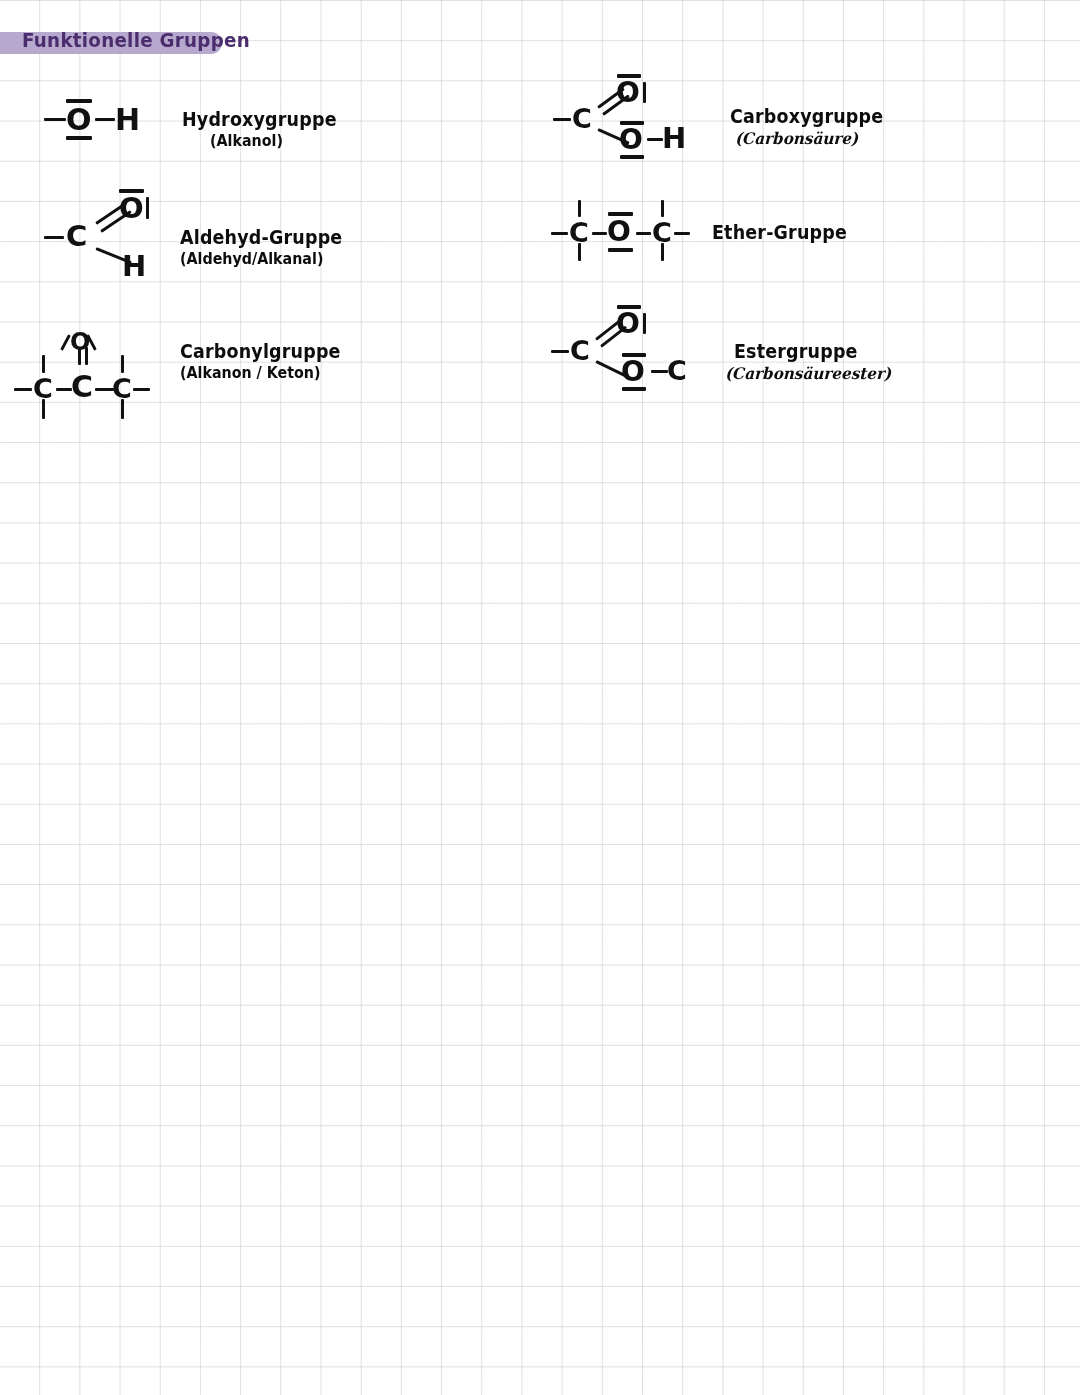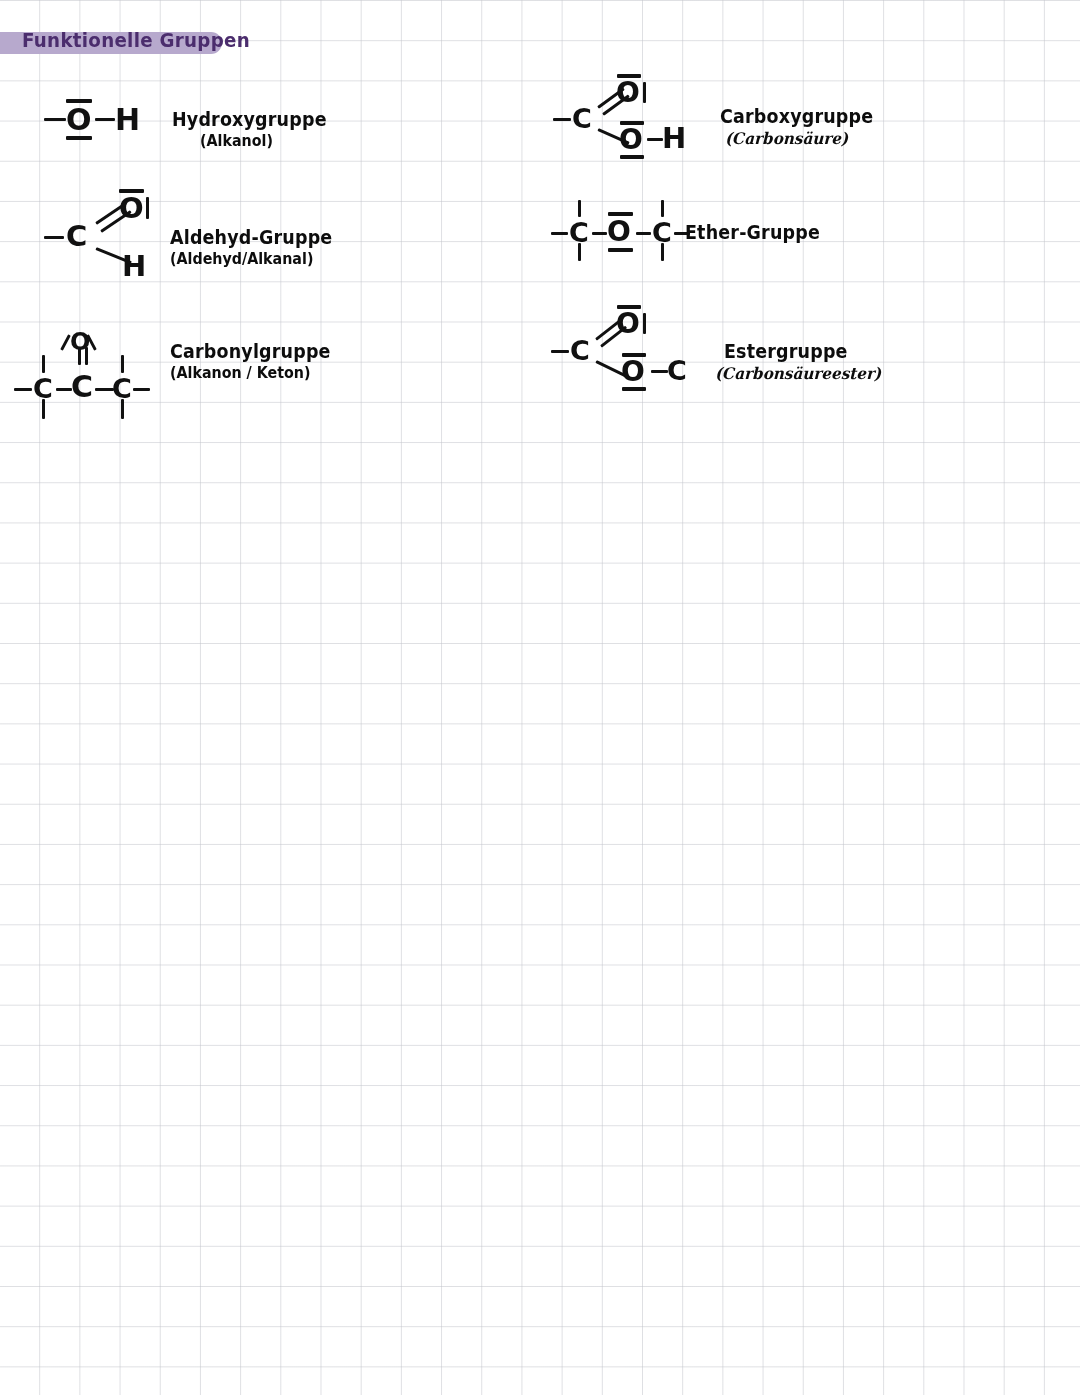--- a/index.html
+++ b/index.html
@@ -51,20 +51,21 @@
     position: absolute;
   }
   .formula {
     position: absolute;
     color: #111111;
     font-family: "DejaVu Sans", sans-serif;
     font-weight: bold;
   }
   .labels {
     position: absolute;
+    margin-left: 10px;
   }
   .lbl-main {
     font-family: "DejaVu Sans", sans-serif;
     font-weight: bold;
     font-size: 19px;
     color: #0d0d0d;
     letter-spacing: 0.2px;
     white-space: nowrap;
     transform: scaleX(0.92);
     transform-origin: left center;
@@ -246,21 +247,21 @@
 
     <div class="bond h" style="left:636px; top:232px; width:15px;"></div>
 
     <div class="atom" style="left:652px; top:219px; font-size:27px;">C</div>
     <div class="bond v" style="left:661px; top:200px; height:17px;"></div>
     <div class="bond v" style="left:661px; top:243px; height:18px;"></div>
 
     <div class="bond h" style="left:674px; top:232px; width:16px;"></div>
   </div>
 
-  <div class="labels" style="left:685px; top:221px;">
+  <div class="labels" style="left:702px; top:221px;">
     <div class="lbl-main">Ether-Gruppe</div>
   </div>
 </div>
 
 <div class="entry">
 
   <div class="formula">
 
     <div class="bond h" style="left:551px; top:350px; width:18px;"></div>
 

